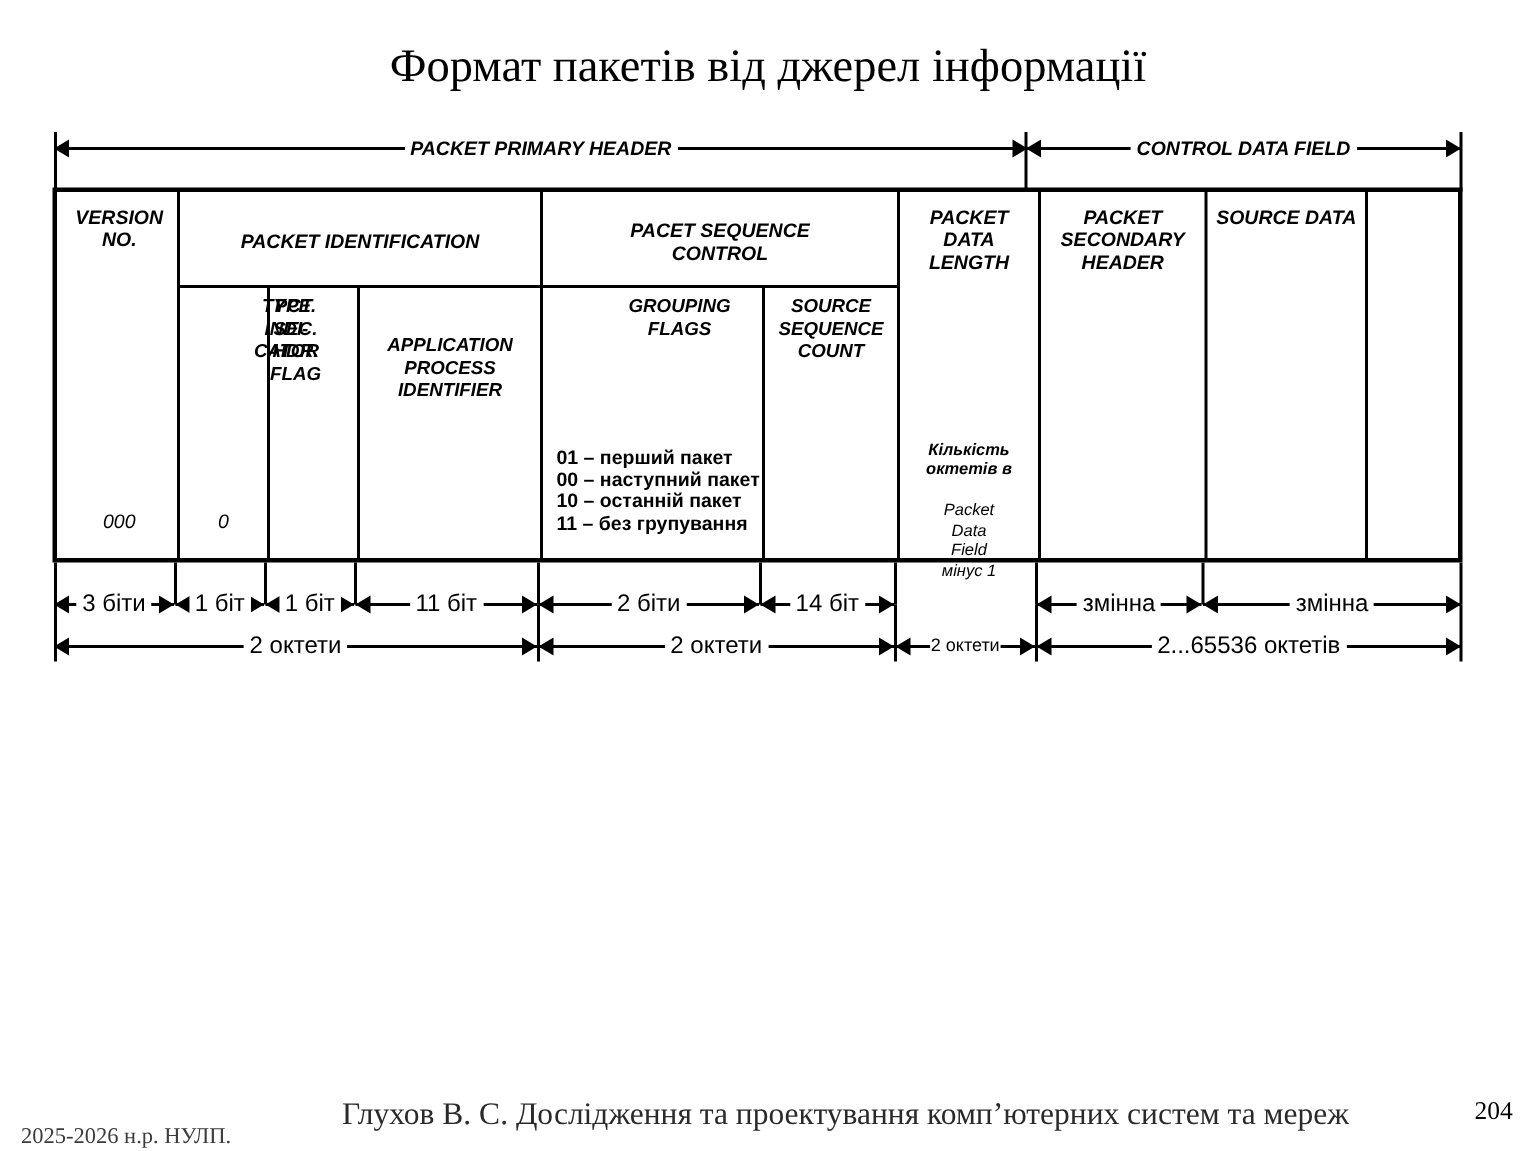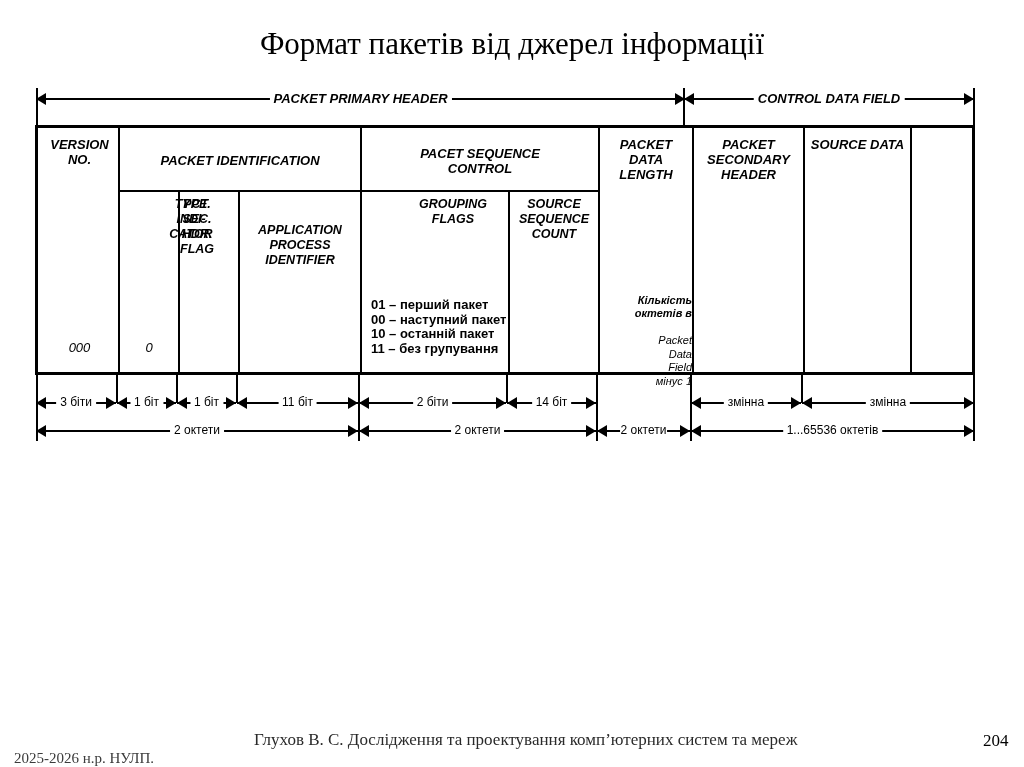--- a/index.html
+++ b/index.html
@@ -106,21 +106,21 @@
     text-align: left;
     white-space: pre-line;
   }
 
   .dlen-note {
     position: absolute;
     font-style: italic;
     font-size: 11px;
     line-height: 13.5px;
     color: #000;
-    text-align: right;
+    text-align: center;
     white-space: pre-line;
   }
   .dlen-note .b { font-weight: bold; }
 
   
   .crc-cell {
     position: absolute;
     box-sizing: border-box;
     background-image: repeating-linear-gradient(
       45deg,
@@ -169,21 +169,21 @@
   }
   .dim .head-l { left: 0; border-right: 10px solid #000; }
   .dim .head-r { right: 0; border-left: 10px solid #000; }
   .dim .lbl {
     position: absolute;
     top: 0px;
     left: 50%;
     transform: translateX(-50%);
     background: #fff;
     padding: 0 4px;
-    font-size: 12px;
+    font-size: 16px;
     line-height: 19px;
     color: #000;
     white-space: nowrap;
   }
   .dim.hdr .lbl {
     font-style: italic;
     font-weight: bold;
     font-size: 13px;
   }
 
@@ -196,24 +196,23 @@
     font-size: 15px;
     color: #3b3b3b;
     white-space: nowrap;
     margin-top: 20px;
   }
   .footer-center {
     position: absolute;
     left: 228px;
     top: 730px;
     font-family: "Liberation Serif", serif;
-    font-size: 17px;
+    font-size: 21px;
     color: #2a2a2a;
     white-space: nowrap;
-    margin-left: 26px;
   }
   .footer-page {
     position: absolute;
     left: 983px;
     top: 731px;
     font-family: "Liberation Serif", serif;
     font-size: 17px;
     color: #000;
     white-space: nowrap;
   }
@@ -409,20 +408,20 @@
     <div class="bar"></div>
     <div class="head-l"></div>
     <div class="head-r"></div>
     <div class="lbl" style="background:#fff; padding:0 1px; font-size:12px;">2 октети</div>
   </div>
 
   <div class="dim" style="left:691px; top:421px; width:283px;">
     <div class="bar"></div>
     <div class="head-l"></div>
     <div class="head-r"></div>
-    <div class="lbl">1...65536 октетів</div>
+    <div class="lbl">2...65536 октетів</div>
   </div>
 
 </div>
 
 <div class="footer-left">2025-2026 н.р. НУЛП.</div>
 <div class="footer-center">Глухов В. С. Дослідження та проектування комп’ютерних систем та мереж</div>
 <div class="footer-page">204</div>
 
 </body></html>

